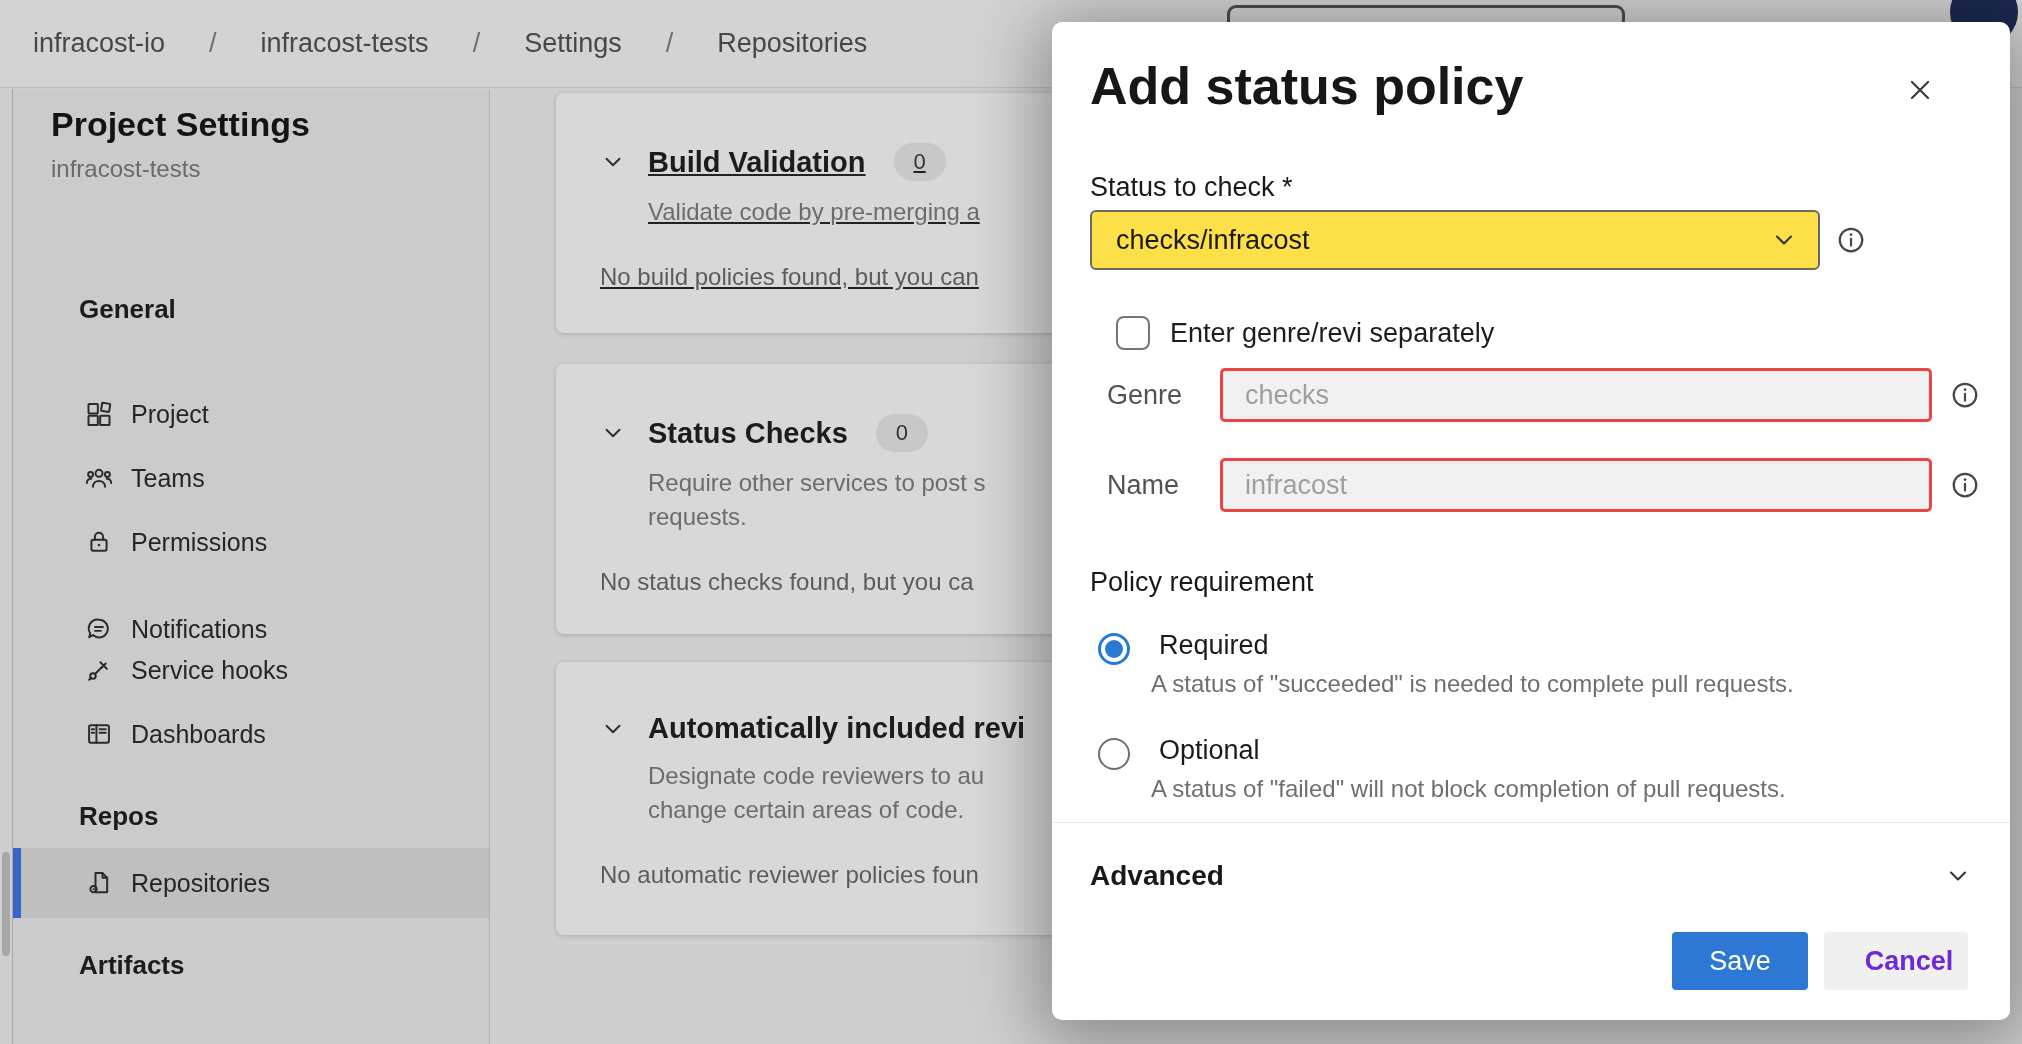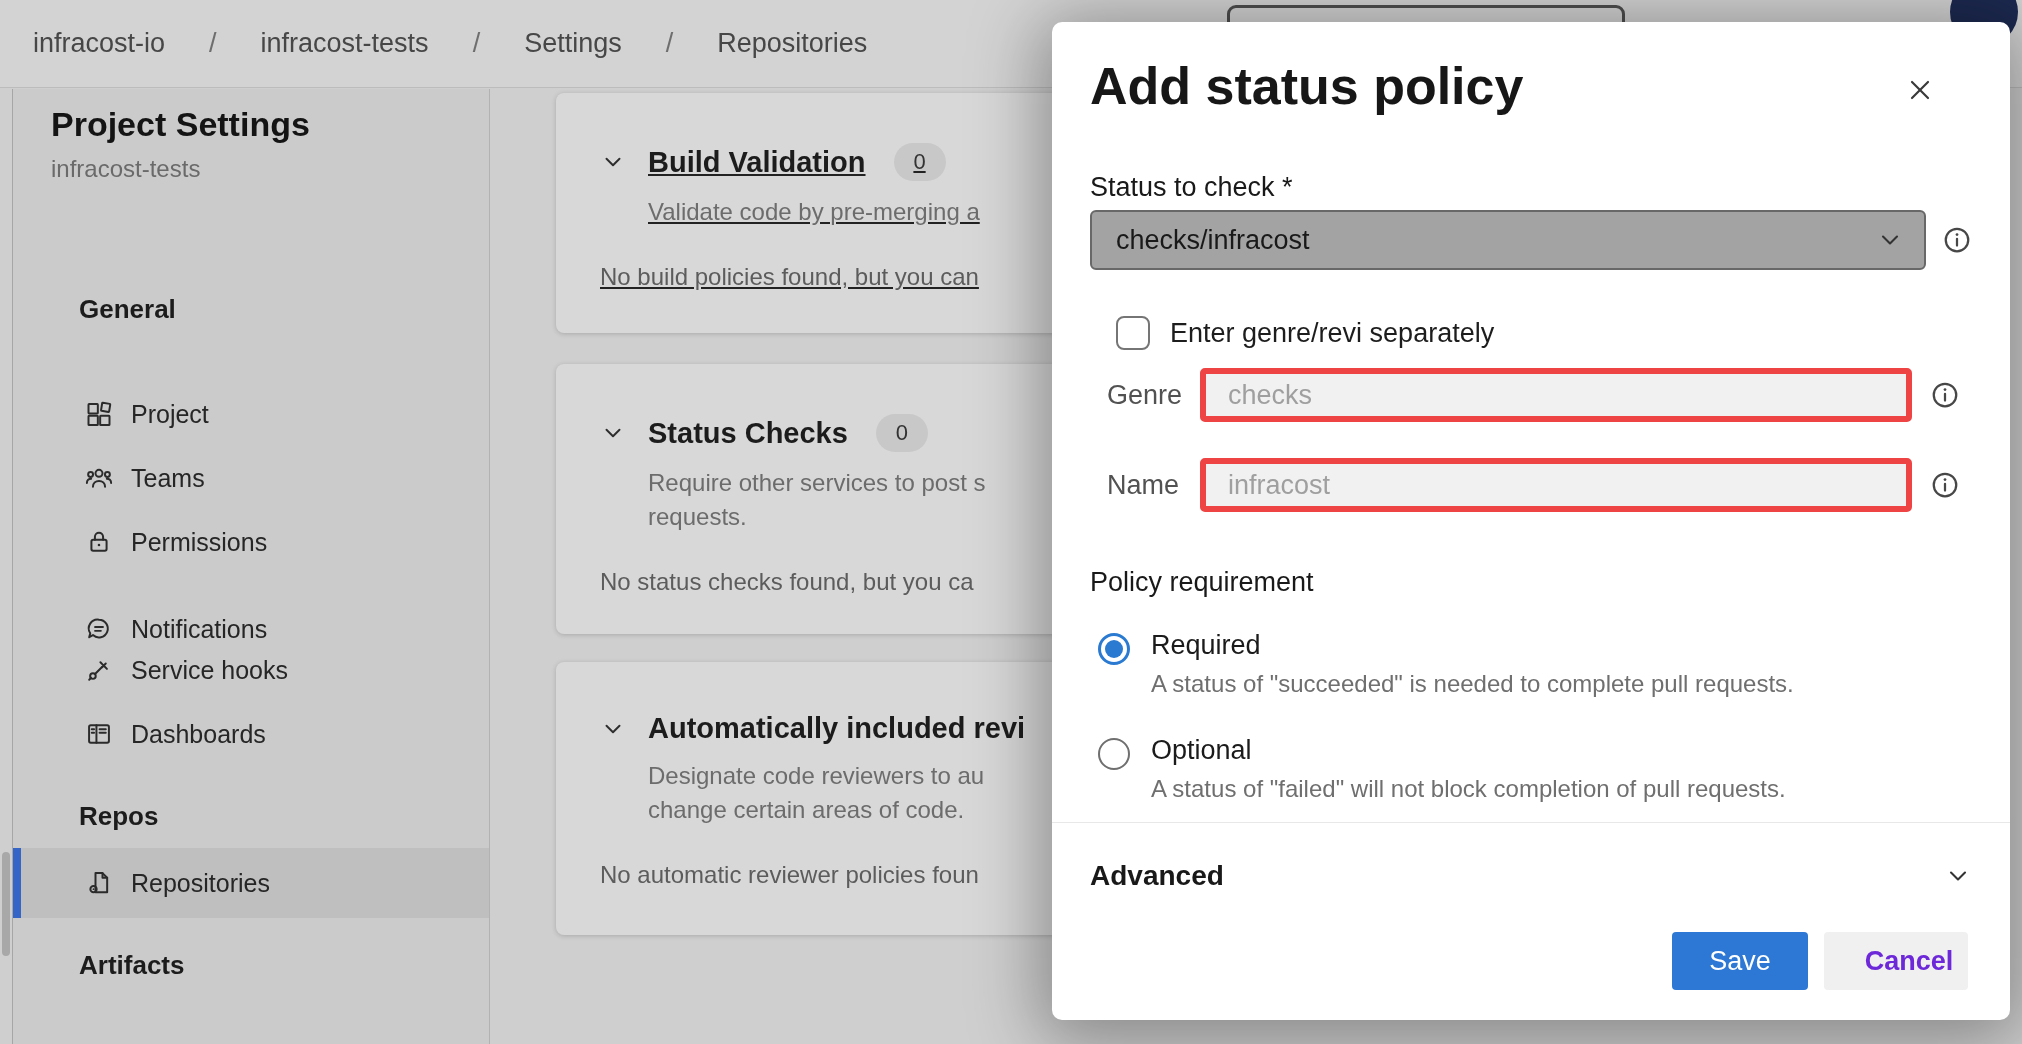--- a/index.html
+++ b/index.html
@@ -58,44 +58,44 @@
   
   .modal { position:absolute; left:1052px; top:22px; width:958px; height:998px;
     background:#ffffff; border-radius:10px; z-index:10;
     box-shadow:0 10px 70px 12px rgba(0,0,0,0.35); }
   .m-title { position:absolute; left:38px; top:34px; font-size:52px; font-weight:700; color:#171717; }
   .m-close { position:absolute; left:846px; top:46px; width:44px; height:44px;
     display:flex; align-items:center; justify-content:center; color:#3a3a3a; cursor:pointer; background:none; border:none; }
   .m-close svg { width:32px; height:32px; }
   .m-label { position:absolute; left:38px; font-size:27px; color:#191919; }
   .select-row { position:absolute; left:38px; top:188px; width:886px; display:flex; align-items:center; gap:16px; }
-  .select { width:836px; height:60px; border:2px solid #686868; border-radius:6px;
+  .select { width:730px; height:60px; border:2px solid #686868; border-radius:6px;
     display:flex; align-items:center; justify-content:space-between;
-    padding:0 20px 0 24px; background:#a3a3a3; cursor:pointer; }
+    padding:0 20px 0 24px; background:#fde047; cursor:pointer; }
   .select-value { font-size:27px; color:#191919; }
   .sel-chev { width:28px; height:28px; color:#333; display:inline-flex; }
   .sel-chev svg { width:28px; height:28px; }
   .info { width:30px; height:30px; color:#474747; display:inline-flex; cursor:pointer; flex:none; }
   .info svg { width:30px; height:30px; }
   .check-row { position:absolute; left:64px; top:294px; display:flex; align-items:center; gap:20px; }
   .checkbox { width:34px; height:34px; border:2px solid #757575; border-radius:8px; background:#fff; cursor:pointer; flex:none; }
   .check-label { font-size:27px; color:#1d1d1d; }
   .field-row { position:absolute; left:55px; display:flex; align-items:center; }
   .f-label { width:93px; font-size:27px; color:#525252; }
-  .dis-input { width:712px; height:54px; background:#f1f1f1; border:6px solid #ef4444;
-    border-radius:5px; padding:0 22px; font-size:27px; font-family:inherit; color:#9f9f9f; }
+  .dis-input { width:712px; height:54px; background:#f1f1f1; border:3px solid #ef4444;
+    border-radius:5px; padding:0 22px; font-size:27px; font-family:inherit; color:#9f9f9f;margin-left:20px; }
   .dis-input::placeholder { color:#9f9f9f; opacity:1; }
   .field-row .info { margin-left:18px; }
   .radio-row { position:absolute; left:46px; display:flex; align-items:flex-start; }
   .radio { width:32px; height:32px; border-radius:50%; border:2px solid #6f6f6f; background:#fff;
     flex:none; cursor:pointer; position:relative; margin-top:3px; }
   .radio.selected { border:3px solid #2a7ad2; }
   .radio.selected::after { content:""; position:absolute; inset:4px; border-radius:50%; background:#2a7ad2; }
   .radio-text { margin-left:21px; }
-  .radio-label { font-size:27px; color:#1b1b1b; }
+  .radio-label { font-size:27px; color:#1b1b1b;margin-left:8px; }
   .radio-desc { margin-top:9px; font-size:24px; color:#6f6f6f; white-space:nowrap; }
   .m-sep { position:absolute; left:0; right:0; top:800px; border-top:1px solid #e8e8e8; }
   .adv-row { position:absolute; left:38px; right:38px; top:822px; height:64px;
     display:flex; align-items:center; justify-content:space-between; cursor:pointer; }
   .adv-label { font-size:28px; font-weight:600; color:#191919; }
   .m-footer { position:absolute; right:42px; bottom:30px; display:flex; gap:16px; }
   .btn { height:58px; border:none; border-radius:4px; font-family:inherit; font-size:27px; cursor:pointer;
     display:flex; align-items:center; justify-content:center; }
   .btn-save { width:136px; background:#2c78d4; color:#ffffff; font-weight:400; }
   .btn-cancel { width:144px; background:#f0f0f0; color:#6d28d9; font-weight:600;padding-left:26px; }

